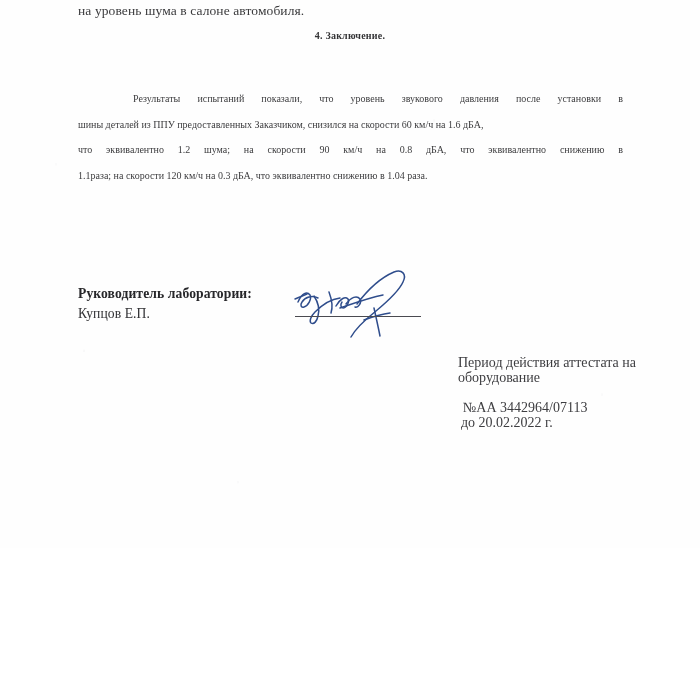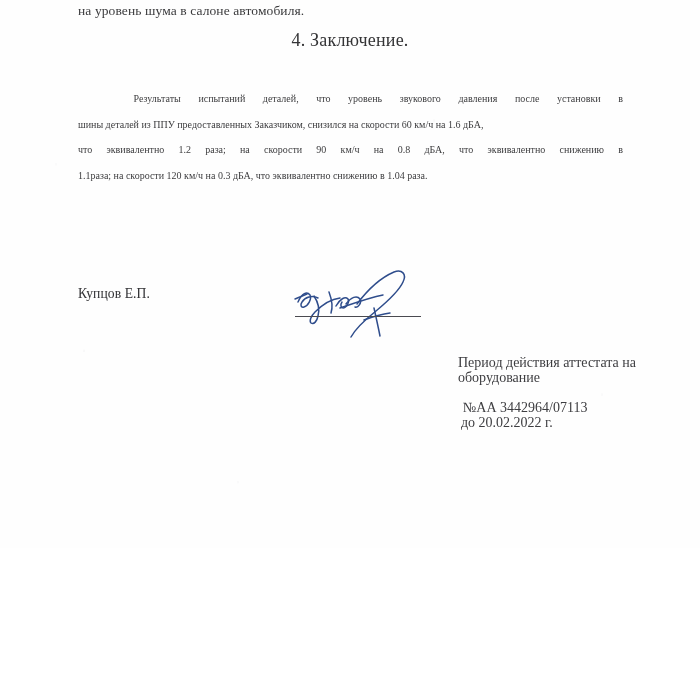--- a/index.html
+++ b/index.html
@@ -37,22 +37,22 @@
     line-height: 22px;
     letter-spacing: 0.1px;
   }
 
   .section-heading {
     position: absolute;
     left: 0;
     right: 0;
     top: 30px;
     text-align: center;
-    font-weight: normal;
-    font-size: 18px;
+    font-weight: bold;
+    font-size: 10px;
     letter-spacing: 0.2px;
     color: #343436;
   }
 
   .body-par {
     position: absolute;
     left: 78px;
     top: 86px;
     width: 545px;
     font-size: 10px;
@@ -127,54 +127,55 @@
   <div class="continued-line">на уровень шума в салоне автомобиля.</div>
 
   <div class="section-heading">4. Заключение.</div>
 
   <div class="body-par">
 
     <span class="ln just">
       <span class="indent"></span>
         <span>Результаты</span>
       <span>испытаний</span>
-      <span>деталей,</span>
+      <span>показали,</span>
       <span>что</span>
       <span>уровень</span>
       <span>звукового</span>
       <span>давления</span>
       <span>после</span>
       <span>установки</span>
       <span>в</span>
     </span>
 
     <span class="ln">шины деталей из ППУ предоставленных Заказчиком, снизился на скорости 60 км/ч на 1.6 дБА,</span>
 
     <span class="ln just">
       <span>что</span>
       <span>эквивалентно</span>
       <span>1.2</span>
-      <span>раза;</span>
+      <span>шума;</span>
       <span>на</span>
       <span>скорости</span>
       <span>90</span>
       <span>км/ч</span>
       <span>на</span>
       <span>0.8</span>
       <span>дБА,</span>
       <span>что</span>
       <span>эквивалентно</span>
       <span>снижению</span>
       <span>в</span>
     </span>
 
     <span class="ln">1.1раза; на скорости 120 км/ч на 0.3 дБА, что эквивалентно снижению в 1.04 раза.</span>
   </div>
 
   <div class="sign-block">
+    <div class="sign-title">Руководитель лаборатории:</div>
     <div class="sign-name">Купцов Е.П.</div>
   </div>
 
   <svg class="signature" viewBox="0 0 145 72">
     <g fill="none" stroke="#2f4d8c" stroke-width="1.5" stroke-linecap="round" stroke-linejoin="round">
       <path d="M10 34 C14 25, 19 23, 22 27 C24 31, 20 38, 16 39 C13 40, 12 37, 14 34 C17 29, 24 27, 30 30"></path>
       <path d="M7 31 L19 26"></path>
       <path d="M26 28 C30 34, 32 41, 30 48 C29 53, 26 57, 23 55 C21 53, 23 48, 27 44 C34 37, 44 31, 52 30"></path>
       <path d="M41 24 C44 32, 45 39, 43 45"></path>
       <path d="M48 38 C52 31, 57 28, 60 31 C62 34, 58 40, 55 40 C53 40, 52 37, 54 34"></path>

